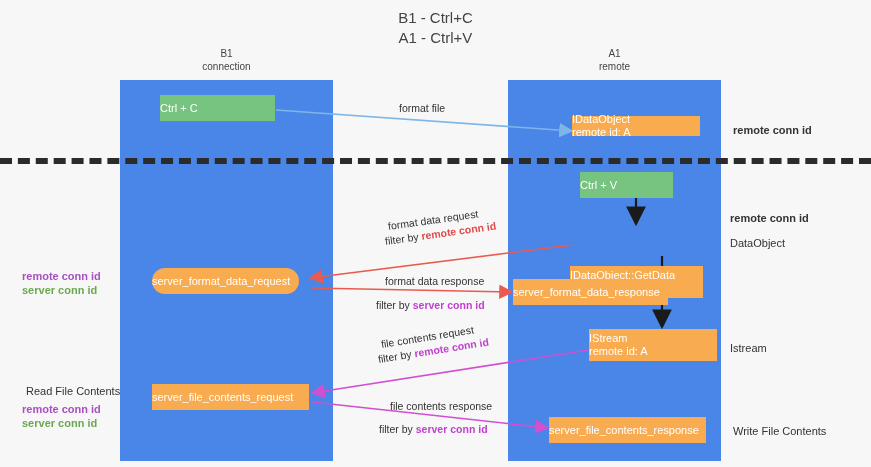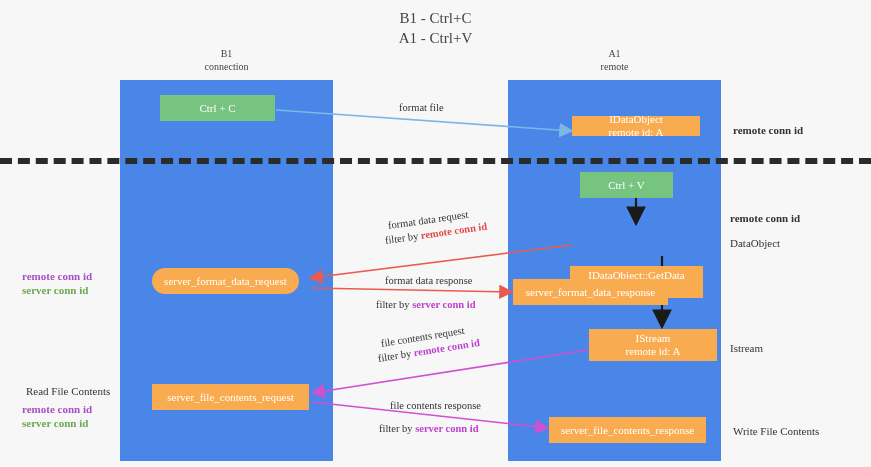--- a/index.html
+++ b/index.html
@@ -5,21 +5,21 @@
   html, body {
     margin: 0;
     padding: 0;
     background: #f7f7f7;
   }
   #canvas {
     position: relative;
     width: 871px;
     height: 467px;
     background: #f7f7f7;
-    font-family: Liberation Serif, serif;
+    font-family: Liberation Sans, sans-serif;
     overflow: hidden;
   }
   .lane {
     position: absolute;
     background: #4a86e8;
   }
   .lane-b1 { left: 120px; top: 80px; width: 213px; height: 381px; }
   .lane-a1 { left: 508px; top: 80px; width: 213px; height: 381px; }
 
   .title {
@@ -42,21 +42,21 @@
     color: #444444;
     white-space: pre-line;
   }
   .col-head-b1 { left: 120px; top: 47px; width: 213px; }
   .col-head-a1 { left: 508px; top: 47px; width: 213px; }
 
   .box {
     position: absolute;
     display: flex;
     flex-direction: column;
-    align-items: center;
+    align-items: flex-start;
     justify-content: center;
     color: #ffffff;
     font-size: 11px;
     line-height: 13px;
     text-align: center;
     box-sizing: border-box;
     z-index: 5;
   }
   .box-green { background: #76c47f; }
   .box-orange { background: #f9ab50; }

